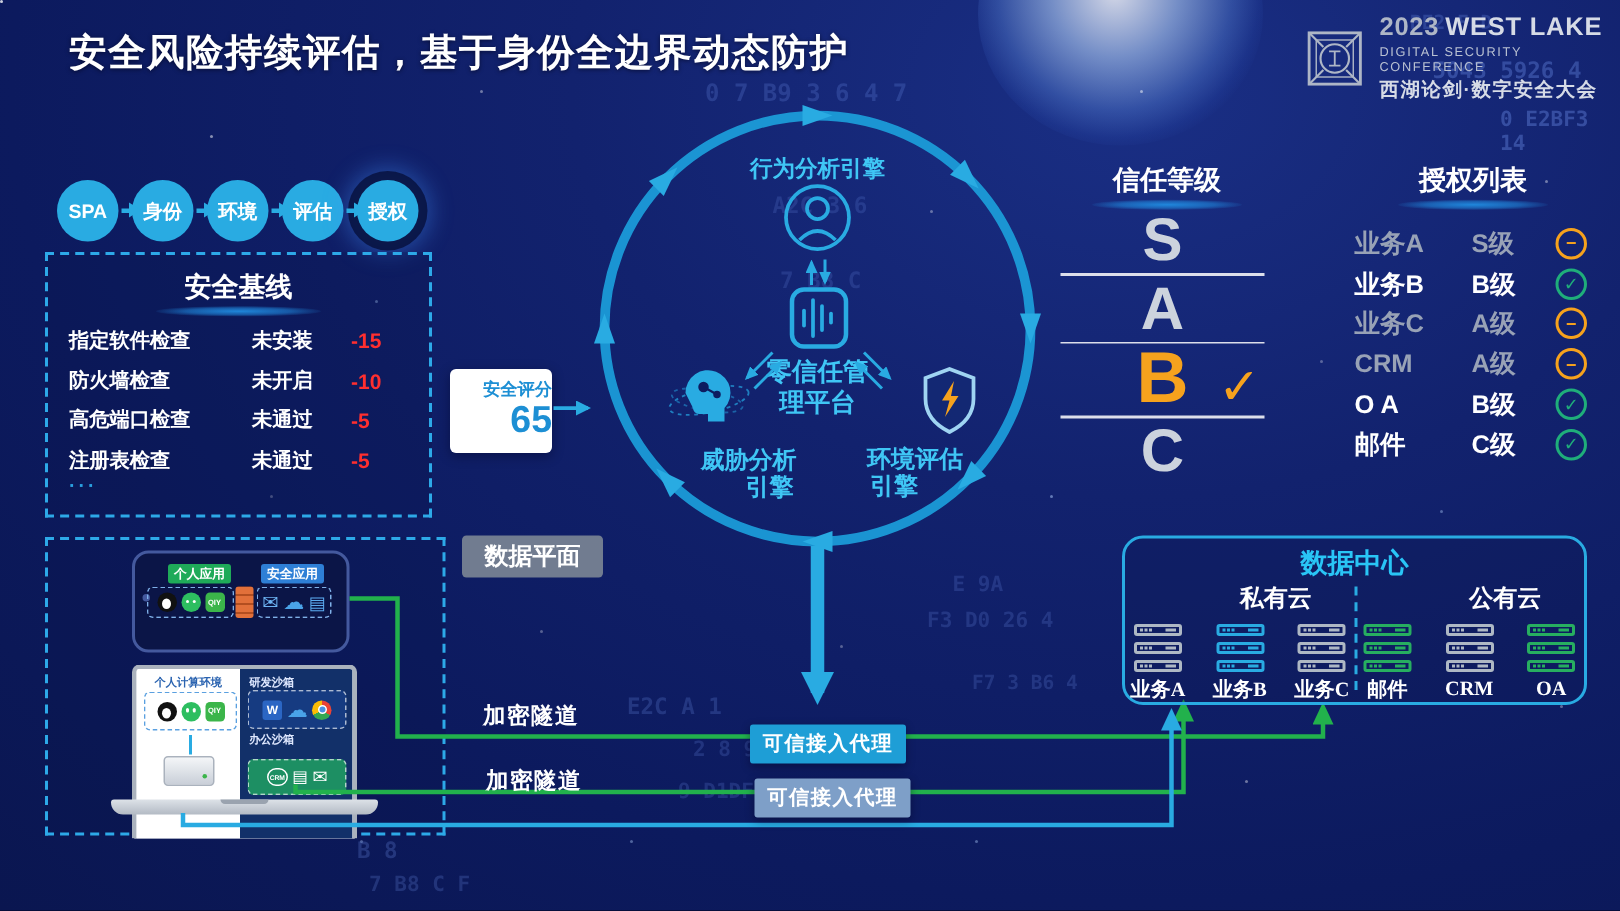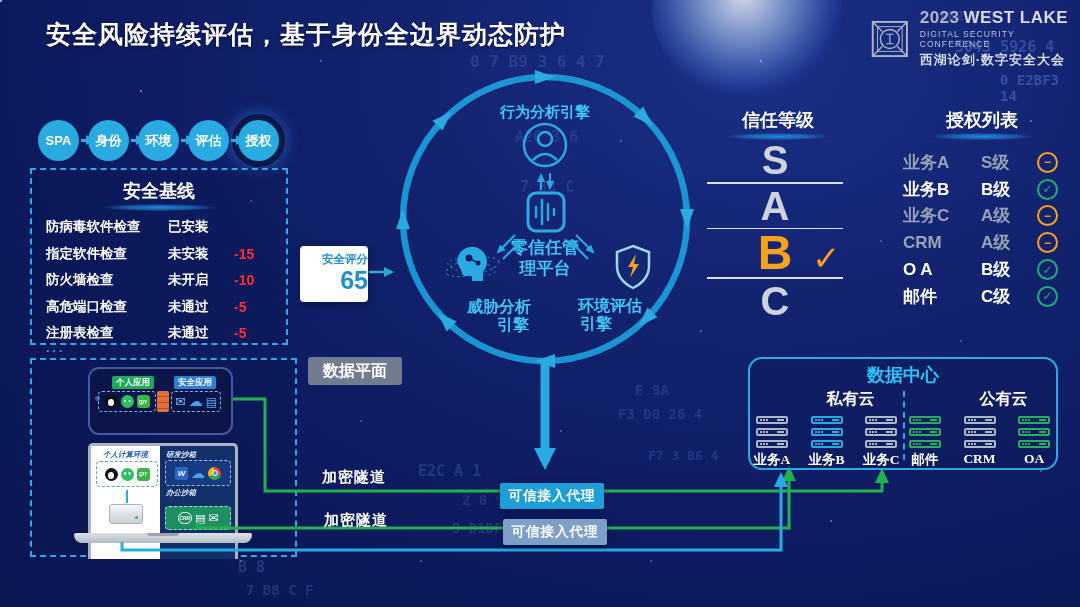--- a/index.html
+++ b/index.html
@@ -106,21 +106,21 @@
   .icn{display:inline-flex;align-items:center;justify-content:center;flex:0 0 auto;}
   .i-qq{width:13px;height:13px;border-radius:50%;background:#111;position:relative;}
   .i-qq::after{content:"";position:absolute;left:3.5px;top:4px;width:6px;height:7px;border-radius:50%;background:#fff;}
   .i-wechat{width:13px;height:13px;border-radius:50%;background:#2dbe60;position:relative;}
   .i-wechat::after{content:"";position:absolute;left:3px;top:4.5px;width:2.5px;height:2.5px;border-radius:50%;background:#fff;box-shadow:4.5px 0 0 #fff;}
   .i-iqiyi{width:13px;height:13px;border-radius:3px;background:#3bb54a;color:#fff;font-size:5px;font-weight:700;}
   .i-brick{width:12px;height:21px;border-radius:2px;background:repeating-linear-gradient(to bottom,#e2703a 0 5px,#b34e20 5px 6px);}
   .i-mail{color:#6db3f2;font-size:13px;line-height:13px;}
   .i-cloud{color:#4aa3e8;font-size:14px;line-height:13px;}
   .i-docs{color:#5aa9ee;font-size:12px;line-height:12px;}
-  .laptop{left:88px;top:443px;width:150px;height:116px;border:3px solid #aab2bd;border-bottom:none;border-radius:5px 5px 0 0;box-sizing:border-box;display:flex;overflow:hidden;background:#fff;font-style:italic;}
+  .laptop{left:88px;top:443px;width:150px;height:116px;border:3px solid #aab2bd;border-bottom:none;border-radius:5px 5px 0 0;box-sizing:border-box;display:flex;overflow:hidden;background:#fff;}
   .lp-left{width:48%;background:#fff;position:relative;}
   .lp-right{width:52%;background:#123069;position:relative;}
   .lp-title{color:#2a63b0;font-size:7.5px;font-weight:700;text-align:center;margin-top:4px;}
   .lp-stitle{color:#dfe8ff;font-size:7.5px;font-weight:700;margin:4px 0 0 6px;}
   .lp-appbox{border:1px dashed #5aa0e0;border-radius:4px;display:flex;align-items:center;justify-content:center;gap:3px;position:absolute;}
   .lp-connector{position:absolute;left:50%;top:44px;width:2px;height:13px;background:#29abe2;}
   .drive{position:absolute;left:50%;margin-left:-17px;top:58px;width:34px;height:20px;border-radius:3px;
     background:linear-gradient(#f4f6f8,#c9cfd8);border:1px solid #aab2bd;box-sizing:border-box;}
   .drive::after{content:"";position:absolute;right:4px;bottom:4px;width:3px;height:3px;border-radius:50%;background:#3bb54a;}
   .sandbox{border:1px dashed rgba(255,255,255,.65);border-radius:4px;display:flex;align-items:center;justify-content:center;gap:3px;position:absolute;box-sizing:border-box;}
@@ -185,25 +185,20 @@
     <div class="chip">评估</div>
     <div class="flow-arrow"></div>
     <div class="chip last">授权</div>
   </div>
 
   <div class="abs dashedbox baseline">
     <div class="panel-title">安全基线</div>
     <div class="swoosh" style="width:110px"></div>
     <div style="margin-top:3px">
       <div class="b-row">
-        <span class="b-name">防病毒软件检查</span>
-        <span class="b-status">已安装</span>
-        <span class="b-score"></span>
-      </div>
-      <div class="b-row">
         <span class="b-name">指定软件检查</span>
         <span class="b-status">未安装</span>
         <span class="b-score">-15</span>
       </div>
       <div class="b-row">
         <span class="b-name">防火墙检查</span>
         <span class="b-status">未开启</span>
         <span class="b-score">-10</span>
       </div>
       <div class="b-row">

